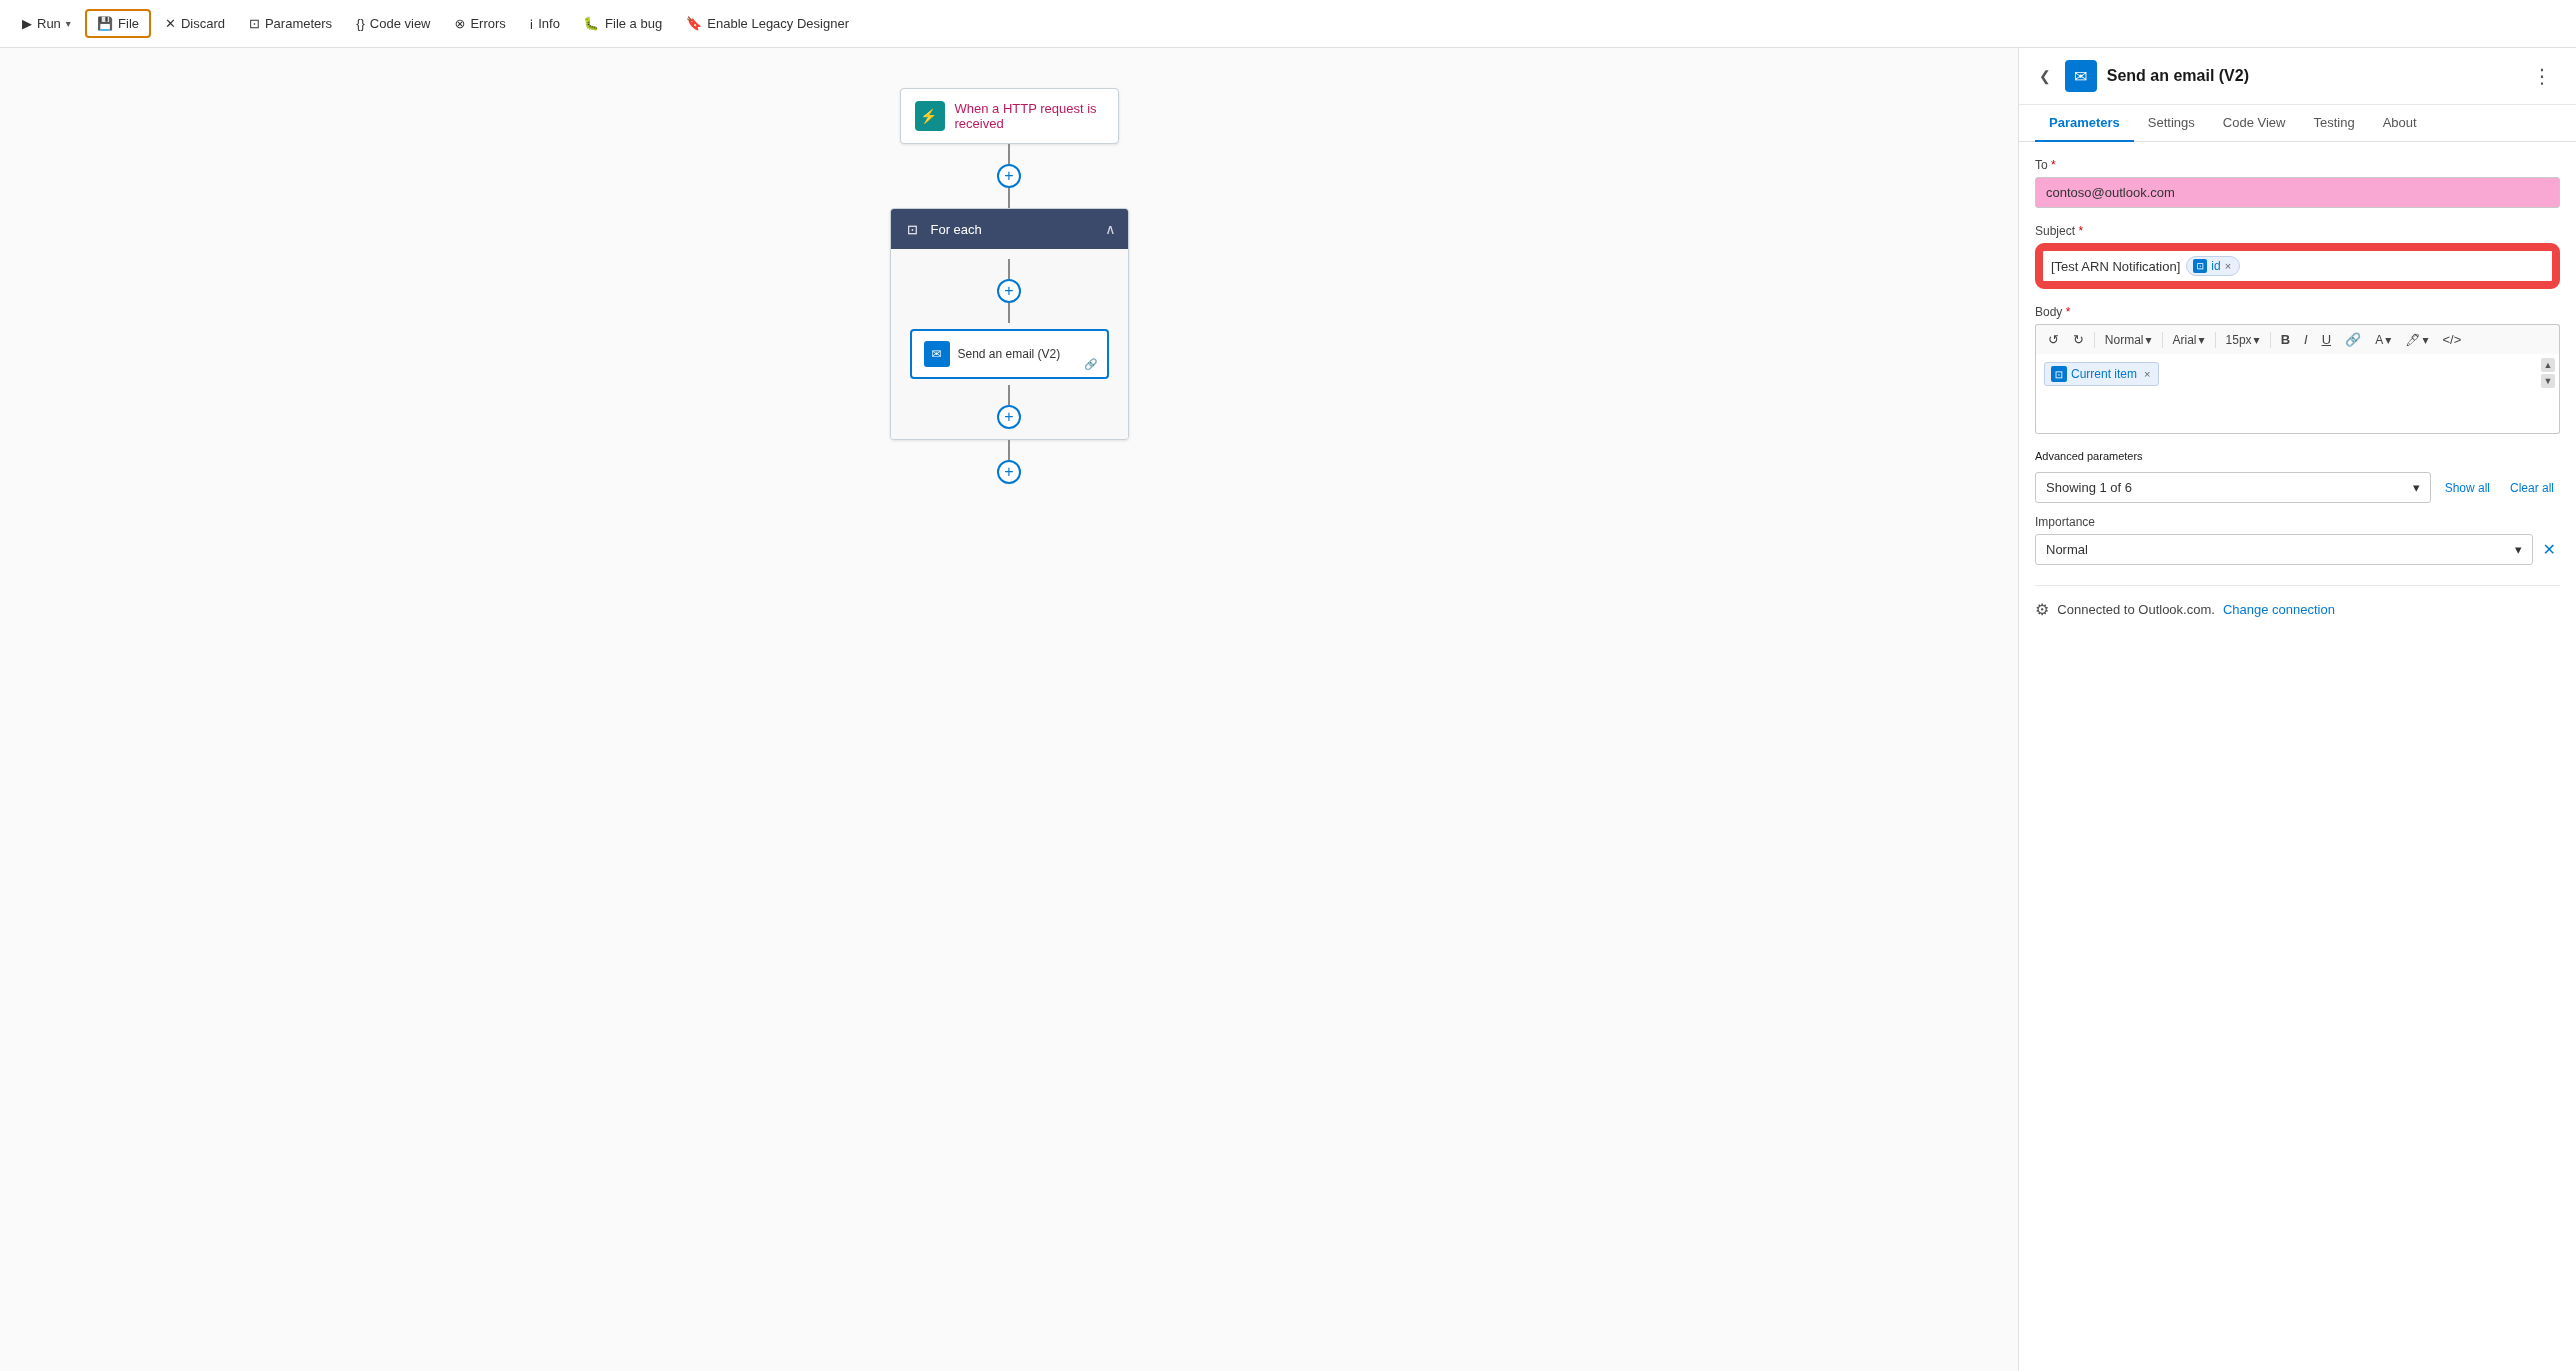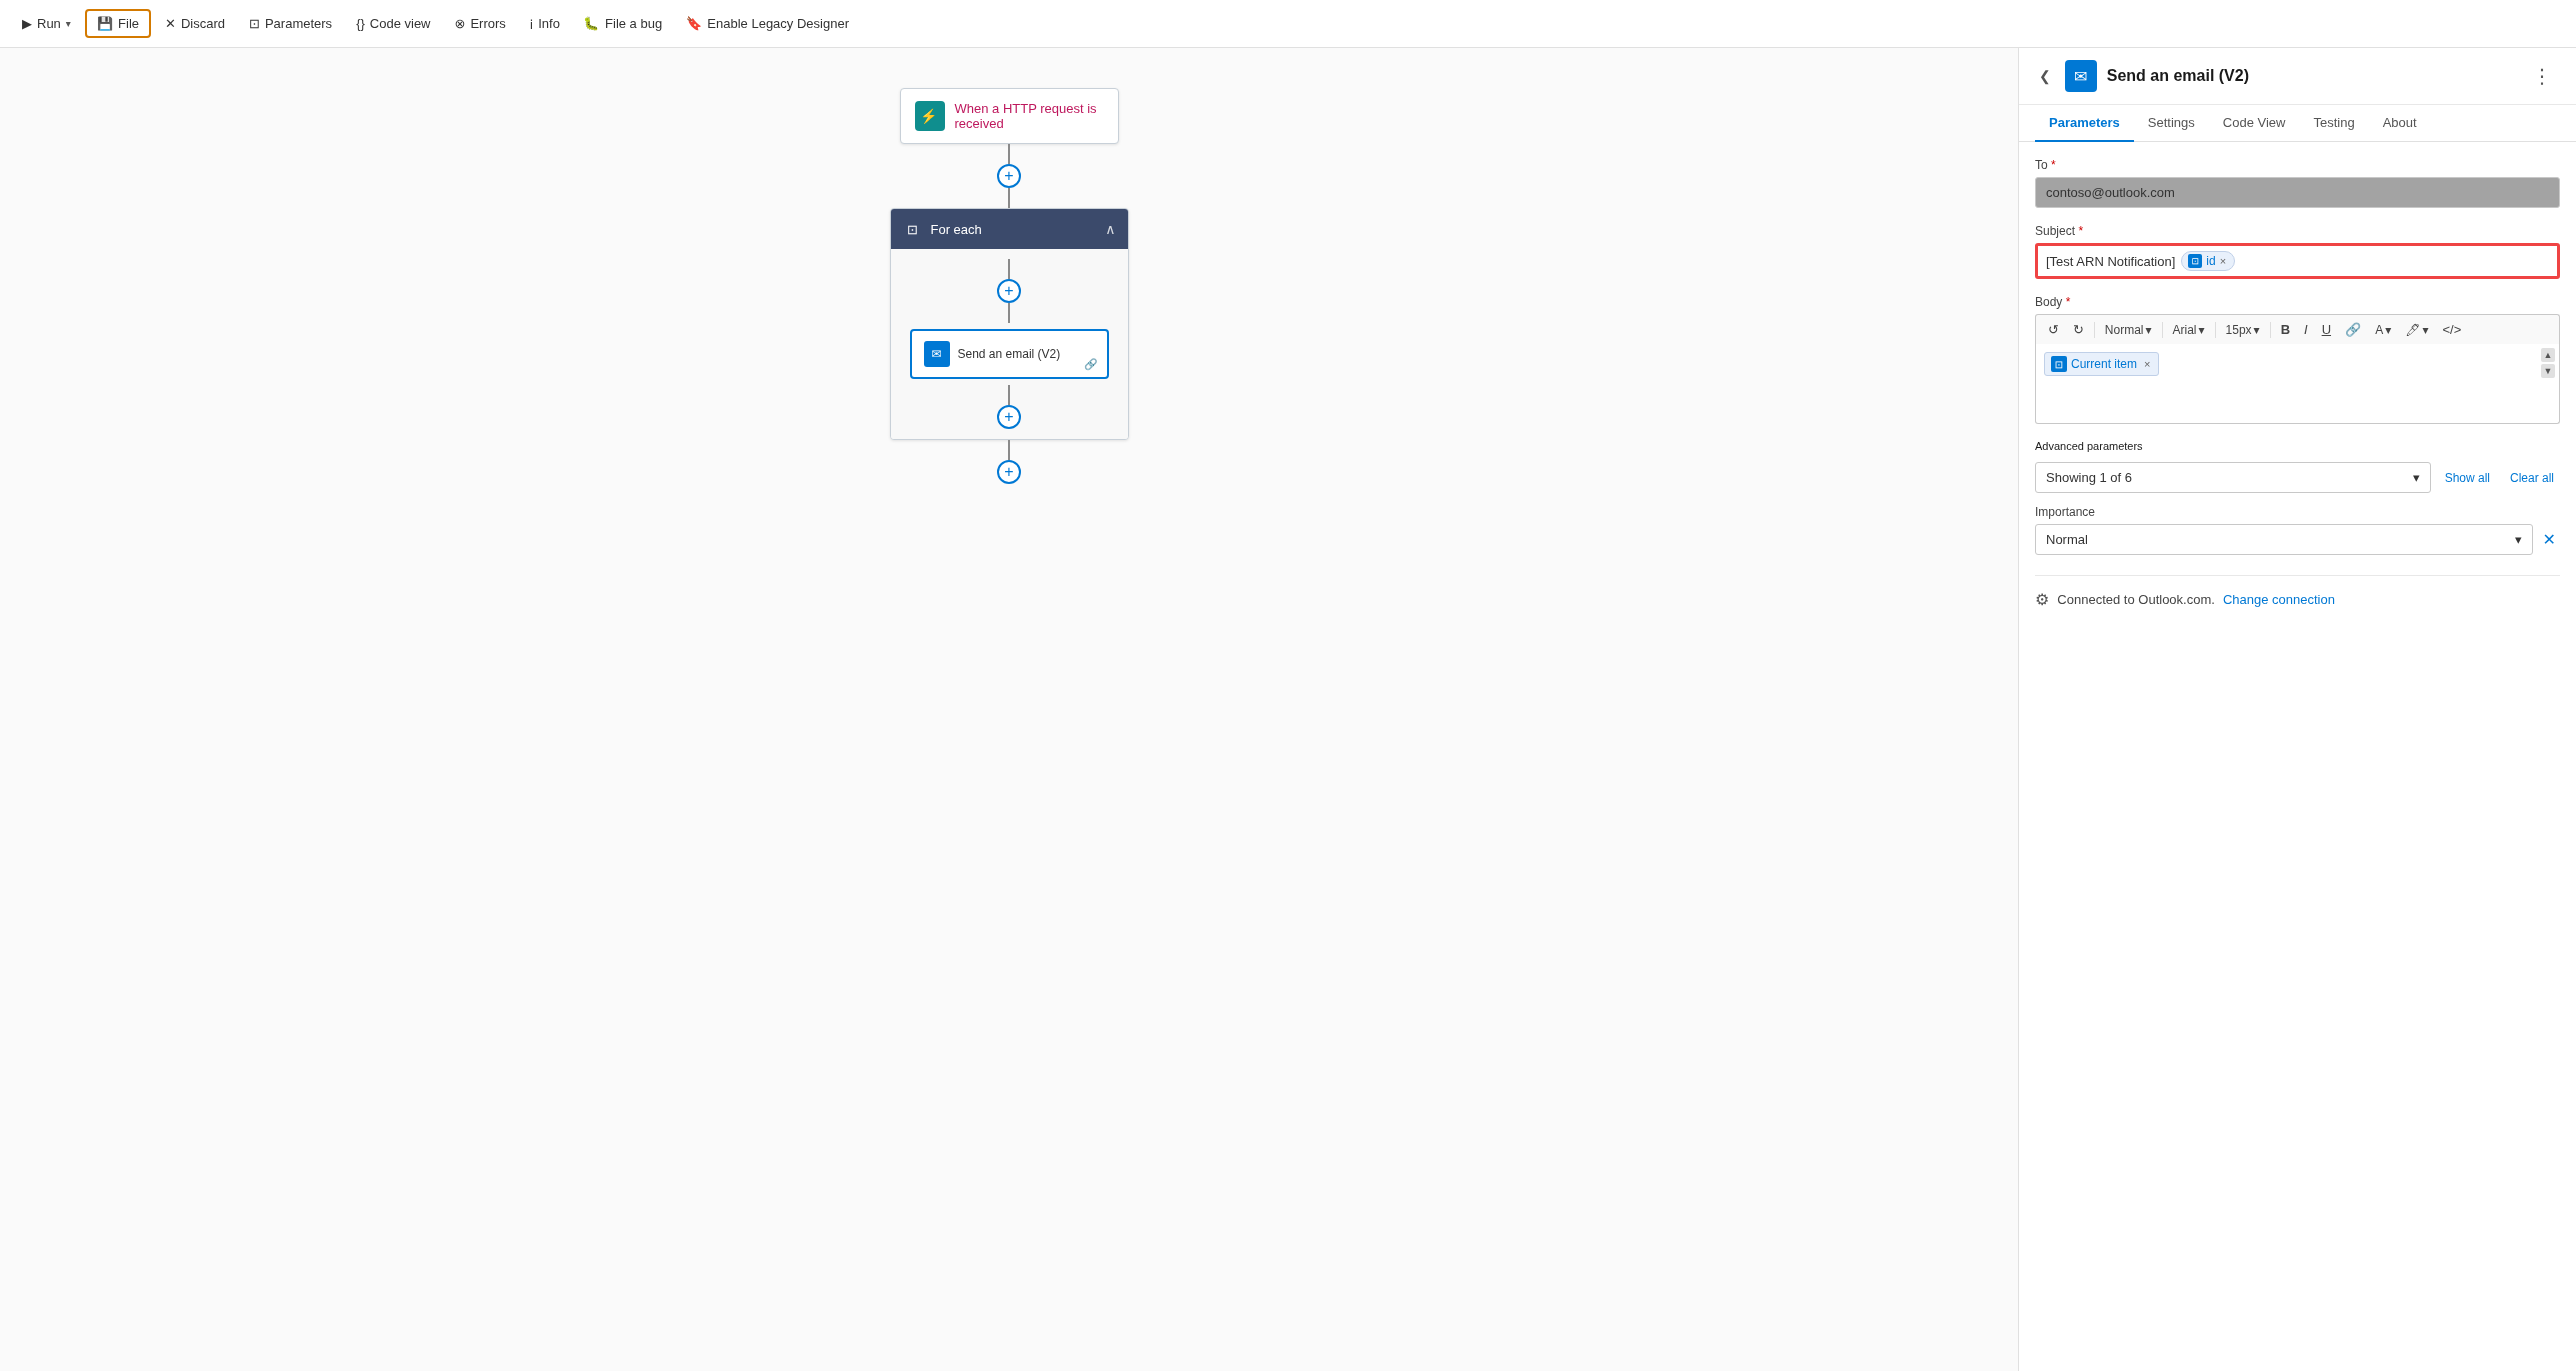--- a/index.html
+++ b/index.html
@@ -251,27 +251,27 @@
     .field-label { font-size: 12px; color: #444; margin-bottom: 5px; }
     .field-label span.required { color: #c00; }
 
     .field-input {
       border: 1px solid #c8c8c8;
       border-radius: 3px;
       padding: 7px 10px;
       font-size: 13px;
       width: 100%;
       color: #333;
-      background: #a3a3a3;
+      background: #f9a8d4;
     }
 
     
     .subject-field {
-      border: 3px solid #ef4444;
-      border-radius: 3px;
+      border: 8px solid #ef4444;
+      border-radius: 9px;
       padding: 5px 8px;
       display: flex;
       align-items: center;
       gap: 6px;
       flex-wrap: wrap;
       min-height: 36px;
     }
     .subject-text { font-size: 13px; color: #333; }
     .token {
       display: inline-flex;

